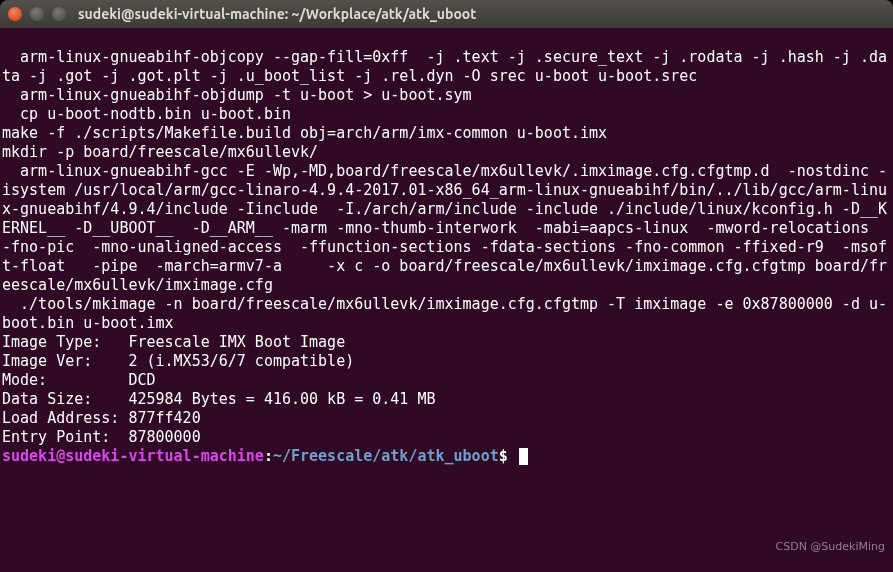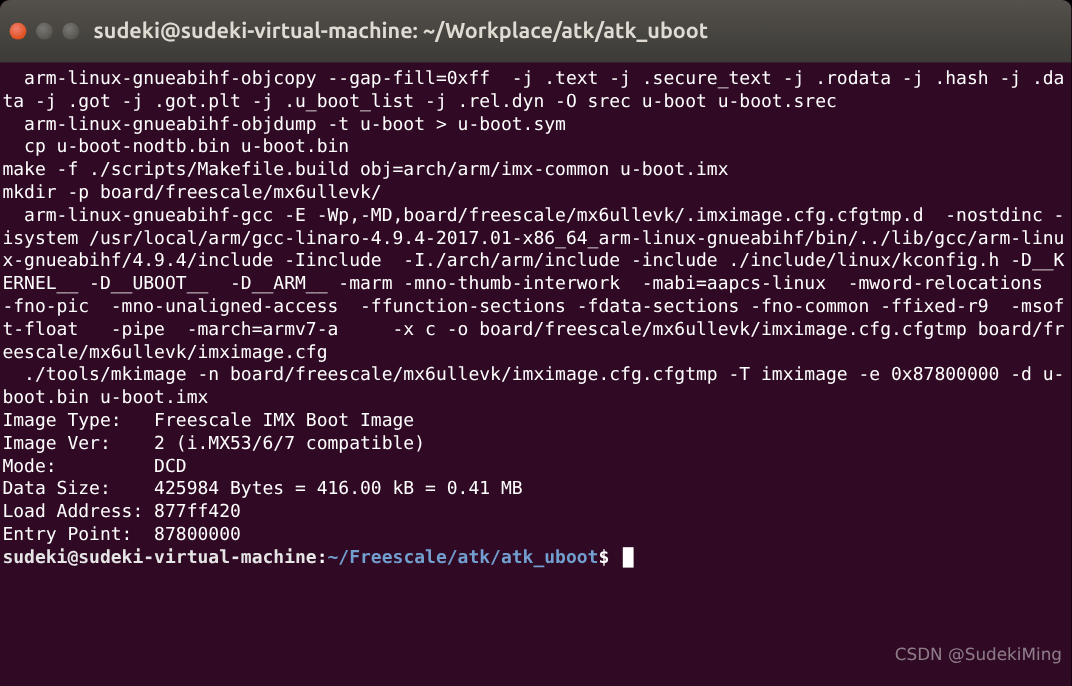--- a/index.html
+++ b/index.html
@@ -1,27 +1,27 @@
 <!DOCTYPE html>
 <html><head>
 <meta charset="utf-8">
 <style>
   html,body{margin:0;padding:0;width:893px;height:572px;overflow:hidden;font-family:"DejaVu Sans Mono","Ubuntu Mono",Consolas,monospace;font-size:15px;line-height:19px;background:#000}
   .win{width:893px;height:572px;background:#300a24;display:flex;flex-direction:column;overflow:hidden;border-radius:8px 8px 0 0}
-  .titlebar{height:28px;background:linear-gradient(to bottom,#54504b 0%,#3c3b37 100%);display:flex;align-items:center;padding:12px 8px;gap:8px;font-family:"Ubuntu","DejaVu Sans",sans-serif;font-size:18px;color:#dfdbd2;font-weight:bold}
+  .titlebar{height:28px;background:linear-gradient(to bottom,#54504b 0%,#3c3b37 100%);display:flex;align-items:center;padding:0 8px;gap:8px;font-family:"Ubuntu","DejaVu Sans",sans-serif;font-size:14px;color:#dfdbd2;font-weight:bold}
   .winbtn{width:14px;height:14px;border-radius:50%;display:inline-block}
   .close{background:radial-gradient(circle at 40% 35%,#f08070,#df4f1c 70%)}
   .min,.max{background:radial-gradient(circle at 40% 35%,#7a7874,#595651 70%)}
   .title{margin-left:4px;white-space:nowrap;overflow:hidden;text-overflow:ellipsis}
-  .term{flex:1;padding:4px 2px 4px 2px;color:#fff;white-space:pre-wrap;word-break:break-all;overflow:hidden;position:relative}
-  .prompt-user{color:#e5e5e5;font-weight:bold}
+  .term{flex:1;padding:20px 2px 4px 2px;color:#fff;white-space:pre-wrap;word-break:break-all;overflow:hidden;position:relative}
+  .prompt-user{color:#d946ef;font-weight:bold}
   .prompt-path{color:#729fcf;font-weight:bold}
   .prompt-sep{color:#fff;font-weight:bold}
   .cursor{display:inline-block;width:9px;height:17px;background:#fff;vertical-align:text-bottom;margin-left:2px}
-  .watermark{position:absolute;right:8px;bottom:16px;color:rgba(220,220,220,0.55);font-family:"DejaVu Sans",sans-serif;font-size:14px;pointer-events:none}
+  .watermark{position:absolute;right:8px;bottom:16px;color:rgba(220,220,220,0.55);font-family:"DejaVu Sans",sans-serif;font-size:11px;pointer-events:none}
 </style>
 </head>
 <body>
 
 <div class="win">
   <div class="titlebar">
     <span class="winbtn close"></span>
     <span class="winbtn min"></span>
     <span class="winbtn max"></span>
     <span class="title">sudeki@sudeki-virtual-machine: ~/Workplace/atk/atk_uboot</span>

